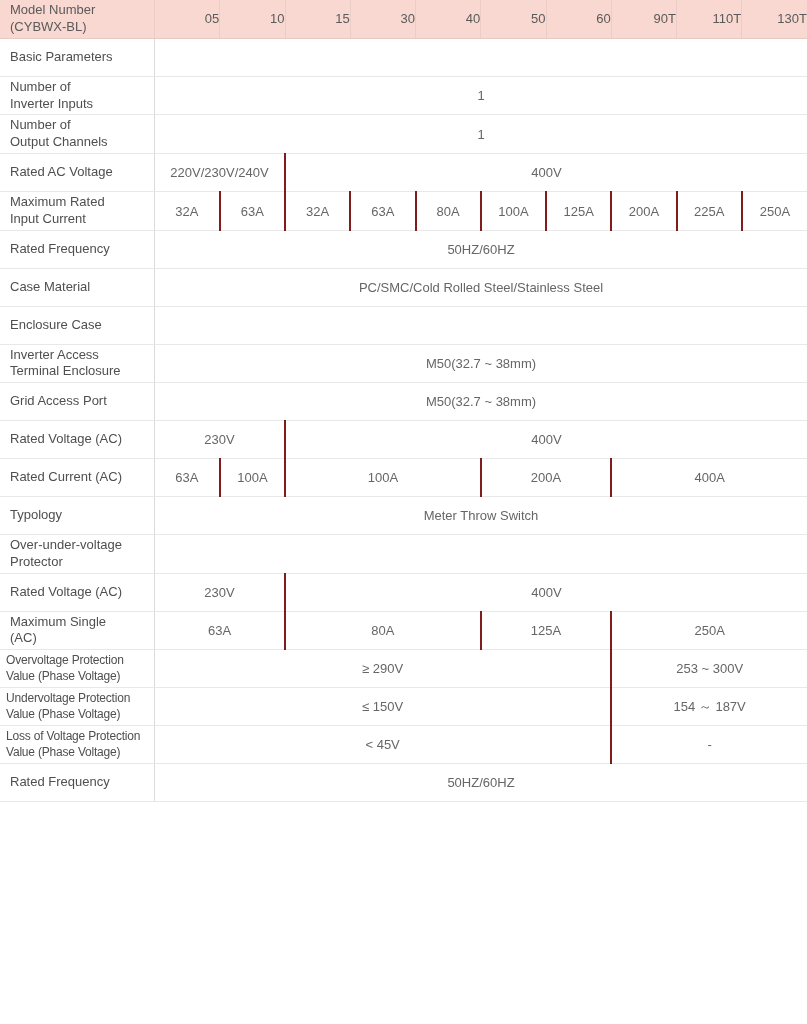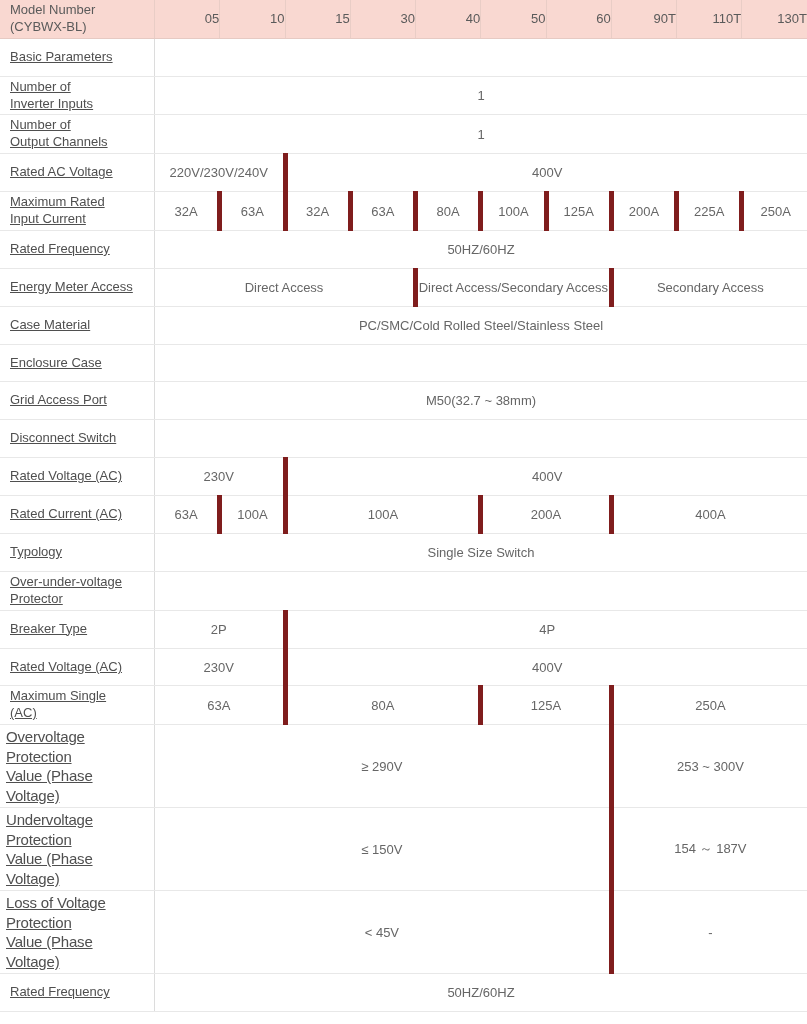--- a/index.html
+++ b/index.html
@@ -52,31 +52,30 @@
     padding: 2px 0;
   }
   tbody td.label {
     color: #4f4f4f;
     text-align: left;
     padding-left: 10px;
     padding-right: 6px;
     border-right: 1px solid #dcdcdc;
     white-space: pre-line;
     line-height: 1.3;
-    text-decoration: underline;
   }
   tbody td.label.small {
-    font-size: 15px;
+    font-size: 12px;
     letter-spacing: -0.2px;
     padding-left: 6px;
     line-height: 1.3;
   }
   tbody td.val {
     text-align: center;
-    border-right: 5px solid #7f1d1d;
+    border-right: 2px solid #7f1d1d;
     overflow: hidden;
     white-space: nowrap;
   }
   tbody td.val:last-child { border-right: none; }
 </style>
 </head>
 <body>
 
 <div class="page">
   <table class="spec">
@@ -128,67 +127,57 @@
           <td class="val" colspan="1">125A</td>
           <td class="val" colspan="1">200A</td>
           <td class="val" colspan="1">225A</td>
           <td class="val" colspan="1">250A</td>
         </tr>
         <tr>
           <td class="label">Rated Frequency</td>
           <td class="val" colspan="10">50HZ/60HZ</td>
         </tr>
         <tr>
-          <td class="label">Energy Meter Access</td>
-          <td class="val" colspan="4">Direct Access</td>
-          <td class="val" colspan="3">Direct Access/Secondary Access</td>
-          <td class="val" colspan="3">Secondary Access</td>
-        </tr>
-        <tr>
           <td class="label">Case Material</td>
           <td class="val" colspan="10">PC/SMC/Cold Rolled Steel/Stainless Steel</td>
         </tr>
         <tr>
           <td class="label">Enclosure Case</td>
           <td class="val" colspan="10"></td>
         </tr>
         <tr>
+          <td class="label">Inverter Access
+Terminal Enclosure</td>
+          <td class="val" colspan="10">M50(32.7 ~ 38mm)</td>
+        </tr>
+        <tr>
           <td class="label">Grid Access Port</td>
           <td class="val" colspan="10">M50(32.7 ~ 38mm)</td>
-        </tr>
-        <tr>
-          <td class="label">Disconnect Switch</td>
-          <td class="val" colspan="10"></td>
         </tr>
         <tr>
           <td class="label">Rated Voltage (AC)</td>
           <td class="val" colspan="2">230V</td>
           <td class="val" colspan="8">400V</td>
         </tr>
         <tr>
           <td class="label">Rated Current (AC)</td>
           <td class="val" colspan="1">63A</td>
           <td class="val" colspan="1">100A</td>
           <td class="val" colspan="3">100A</td>
           <td class="val" colspan="2">200A</td>
           <td class="val" colspan="3">400A</td>
         </tr>
         <tr>
           <td class="label">Typology</td>
-          <td class="val" colspan="10">Single Size Switch</td>
+          <td class="val" colspan="10">Meter Throw Switch</td>
         </tr>
         <tr>
           <td class="label">Over-under-voltage
 Protector</td>
           <td class="val" colspan="10"></td>
-        </tr>
-        <tr>
-          <td class="label">Breaker Type</td>
-          <td class="val" colspan="2">2P</td>
-          <td class="val" colspan="8">4P</td>
         </tr>
         <tr>
           <td class="label">Rated Voltage (AC)</td>
           <td class="val" colspan="2">230V</td>
           <td class="val" colspan="8">400V</td>
         </tr>
         <tr>
           <td class="label">Maximum Single
 (AC)</td>
           <td class="val" colspan="2">63A</td>

